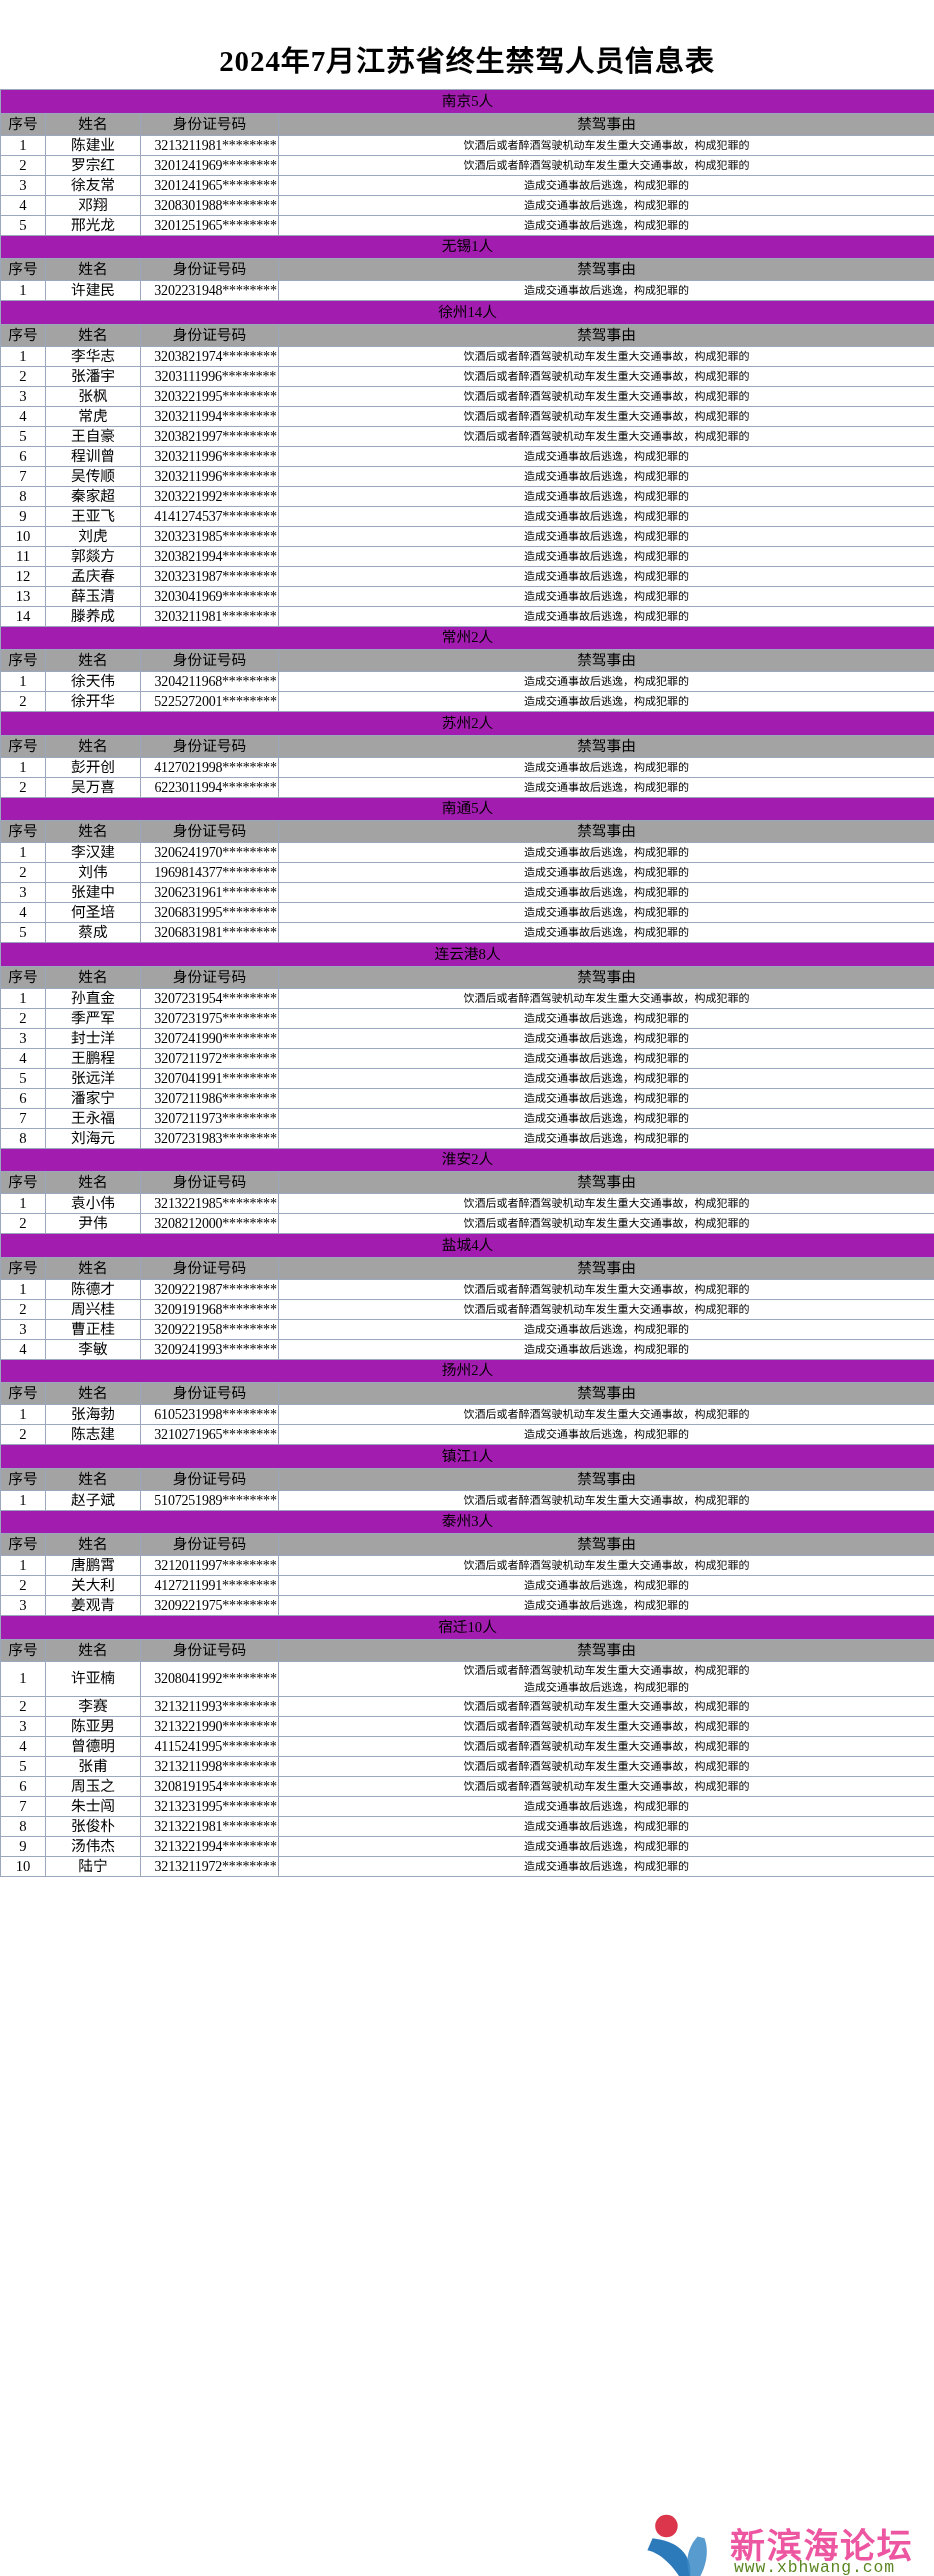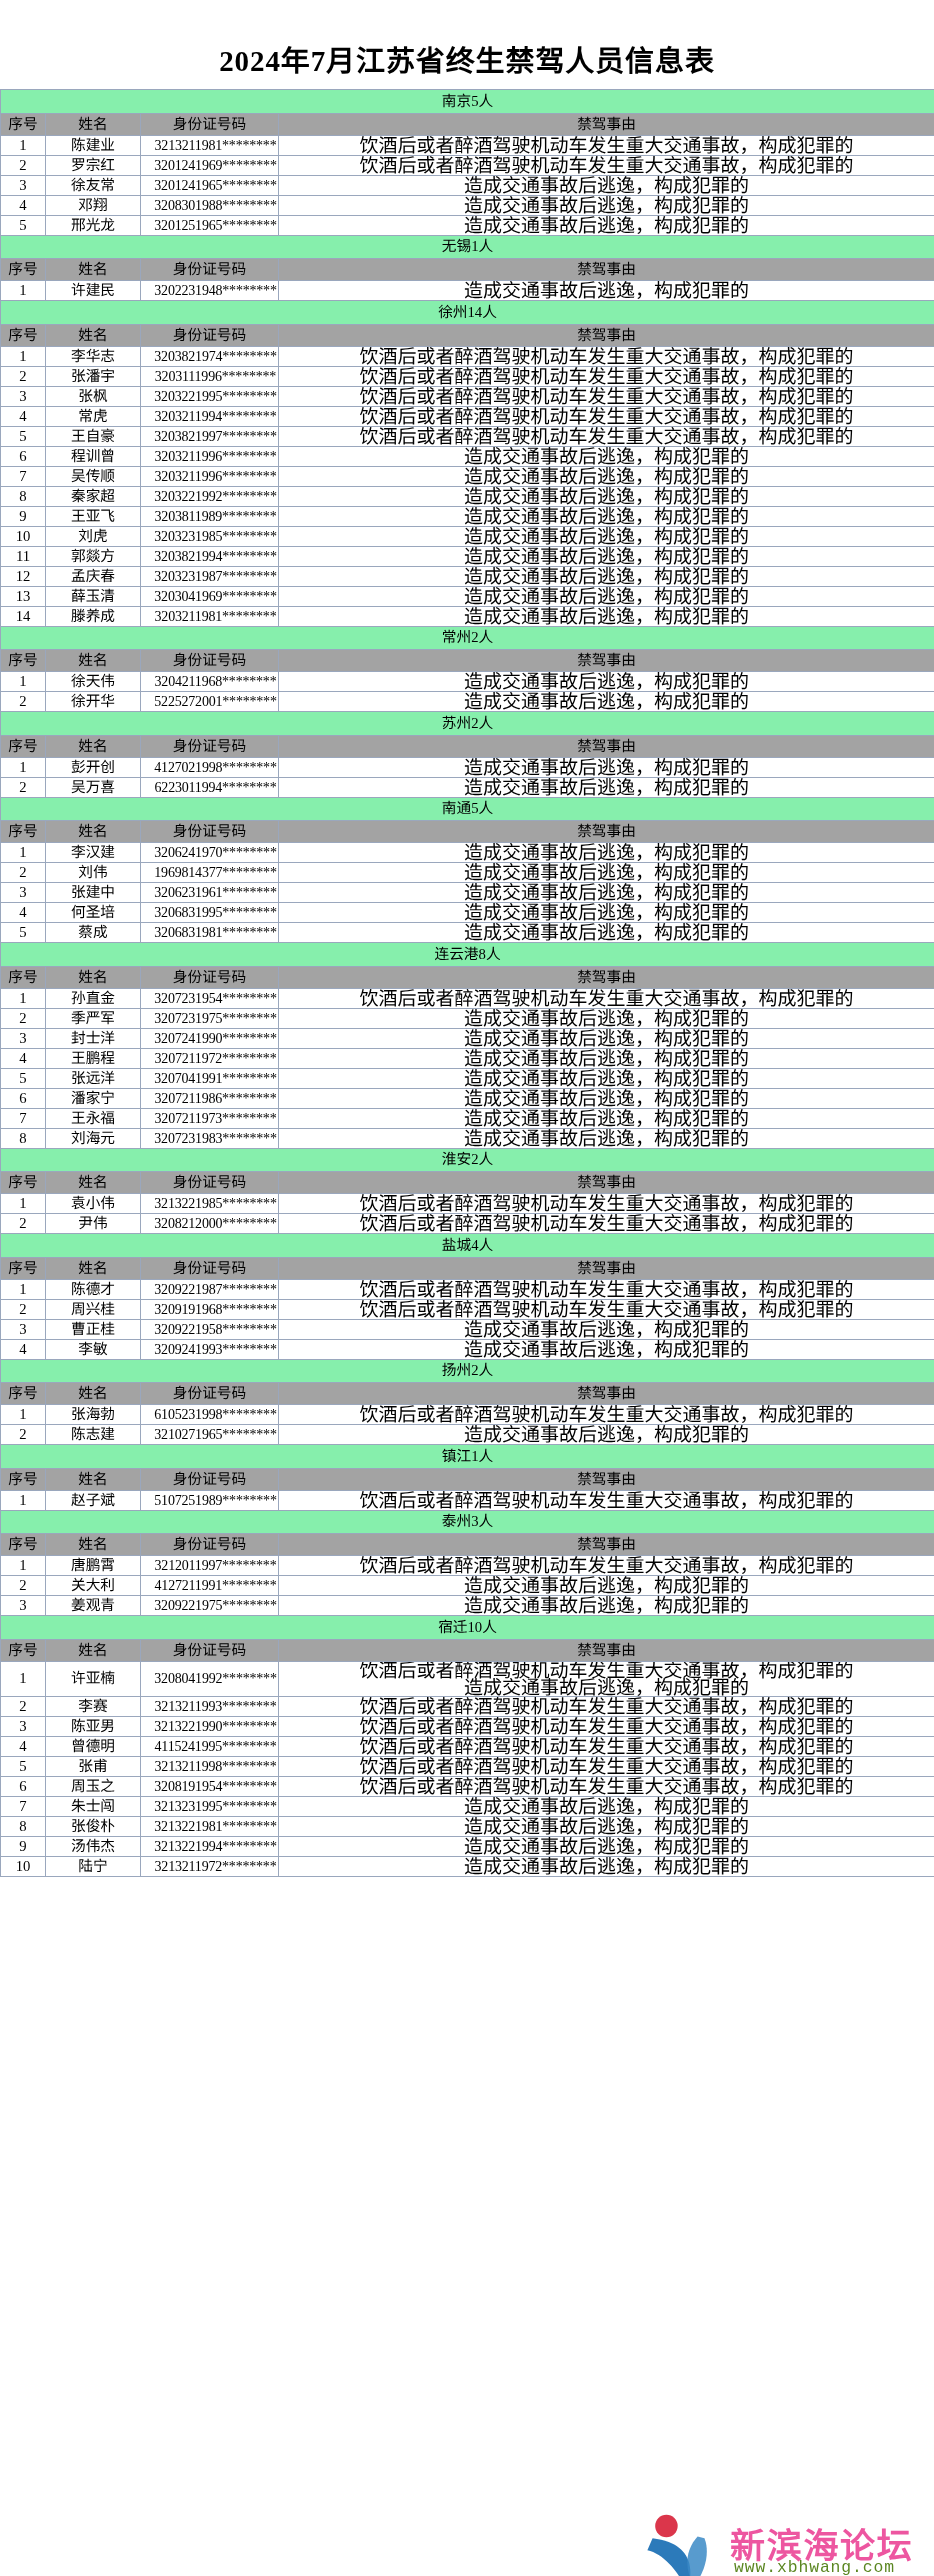--- a/index.html
+++ b/index.html
@@ -50,36 +50,36 @@
     overflow: hidden;
     white-space: nowrap;
   }
   
   col.c-idx  { width: 45px; }
   col.c-name { width: 95px; }
   col.c-id   { width: 138px; }
   col.c-rsn  { width: 656px; }
 
   tr.city-row td {
-    background: #86efac;
+    background: #a21caf;
     font-weight: normal;
     font-size: 14.7px;
     height: 22.5px;
     text-align: center;
   }
   tr.head-row td {
     background: #a3a3a3;
     font-size: 14.7px;
     height: 21px;
     font-weight: normal;
   }
   tr.data-row td.cell-idx  { font-size: 14.7px; }
   tr.data-row td.cell-name { font-size: 14.7px; }
   tr.data-row td.cell-id   { font-size: 14px; letter-spacing: -0.2px; padding-left: 12px; }
-  tr.data-row td.cell-rsn  { font-size: 19px; }
+  tr.data-row td.cell-rsn  { font-size: 11px; }
 
   
   td.cell-rsn-multi {
     white-space: normal;
     line-height: 19px;
     padding: 1.7px 0;
     height: 40px;
   }
   td.cell-rsn-multi .rsn-line { display: block; }
 
@@ -238,21 +238,21 @@
         </tr>
         <tr class="data-row">
           <td class="cell-idx">8</td>
           <td class="cell-name">秦家超</td>
           <td class="cell-id">3203221992********</td>
           <td class="cell-rsn">造成交通事故后逃逸，构成犯罪的</td>
         </tr>
         <tr class="data-row">
           <td class="cell-idx">9</td>
           <td class="cell-name">王亚飞</td>
-          <td class="cell-id">3203811989********</td>
+          <td class="cell-id">4141274537********</td>
           <td class="cell-rsn">造成交通事故后逃逸，构成犯罪的</td>
         </tr>
         <tr class="data-row">
           <td class="cell-idx">10</td>
           <td class="cell-name">刘虎</td>
           <td class="cell-id">3203231985********</td>
           <td class="cell-rsn">造成交通事故后逃逸，构成犯罪的</td>
         </tr>
         <tr class="data-row">
           <td class="cell-idx">11</td>

